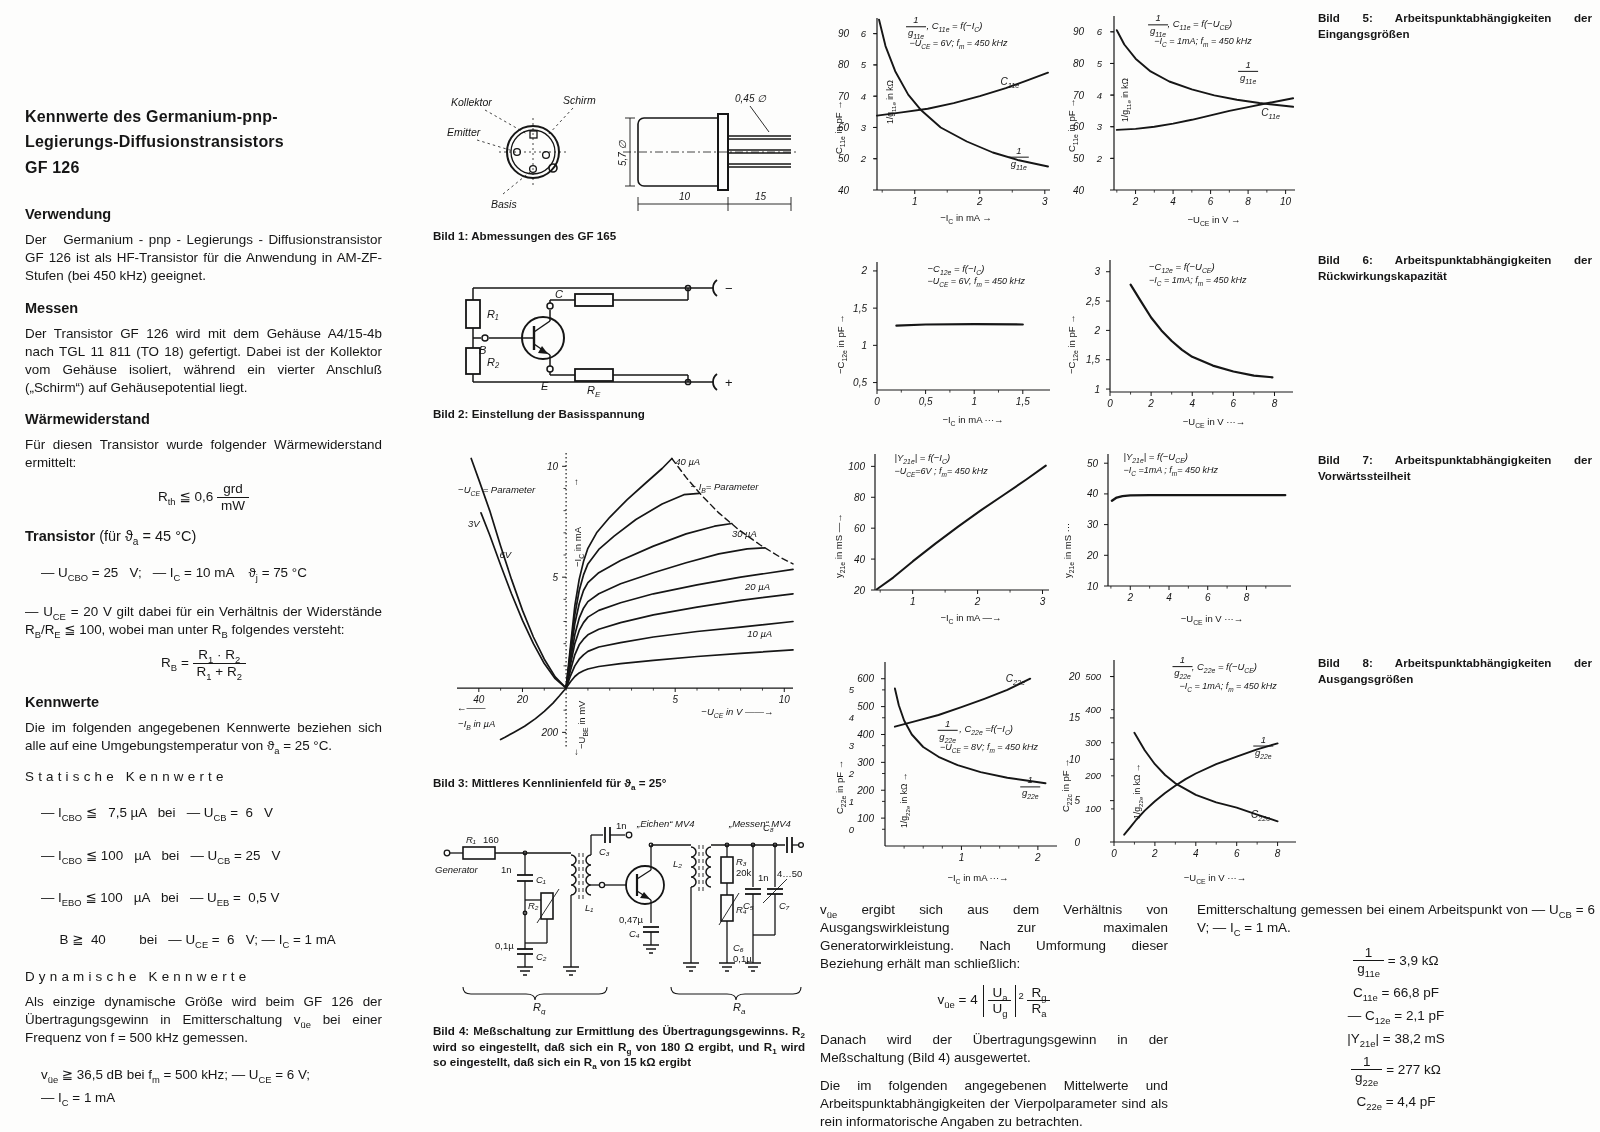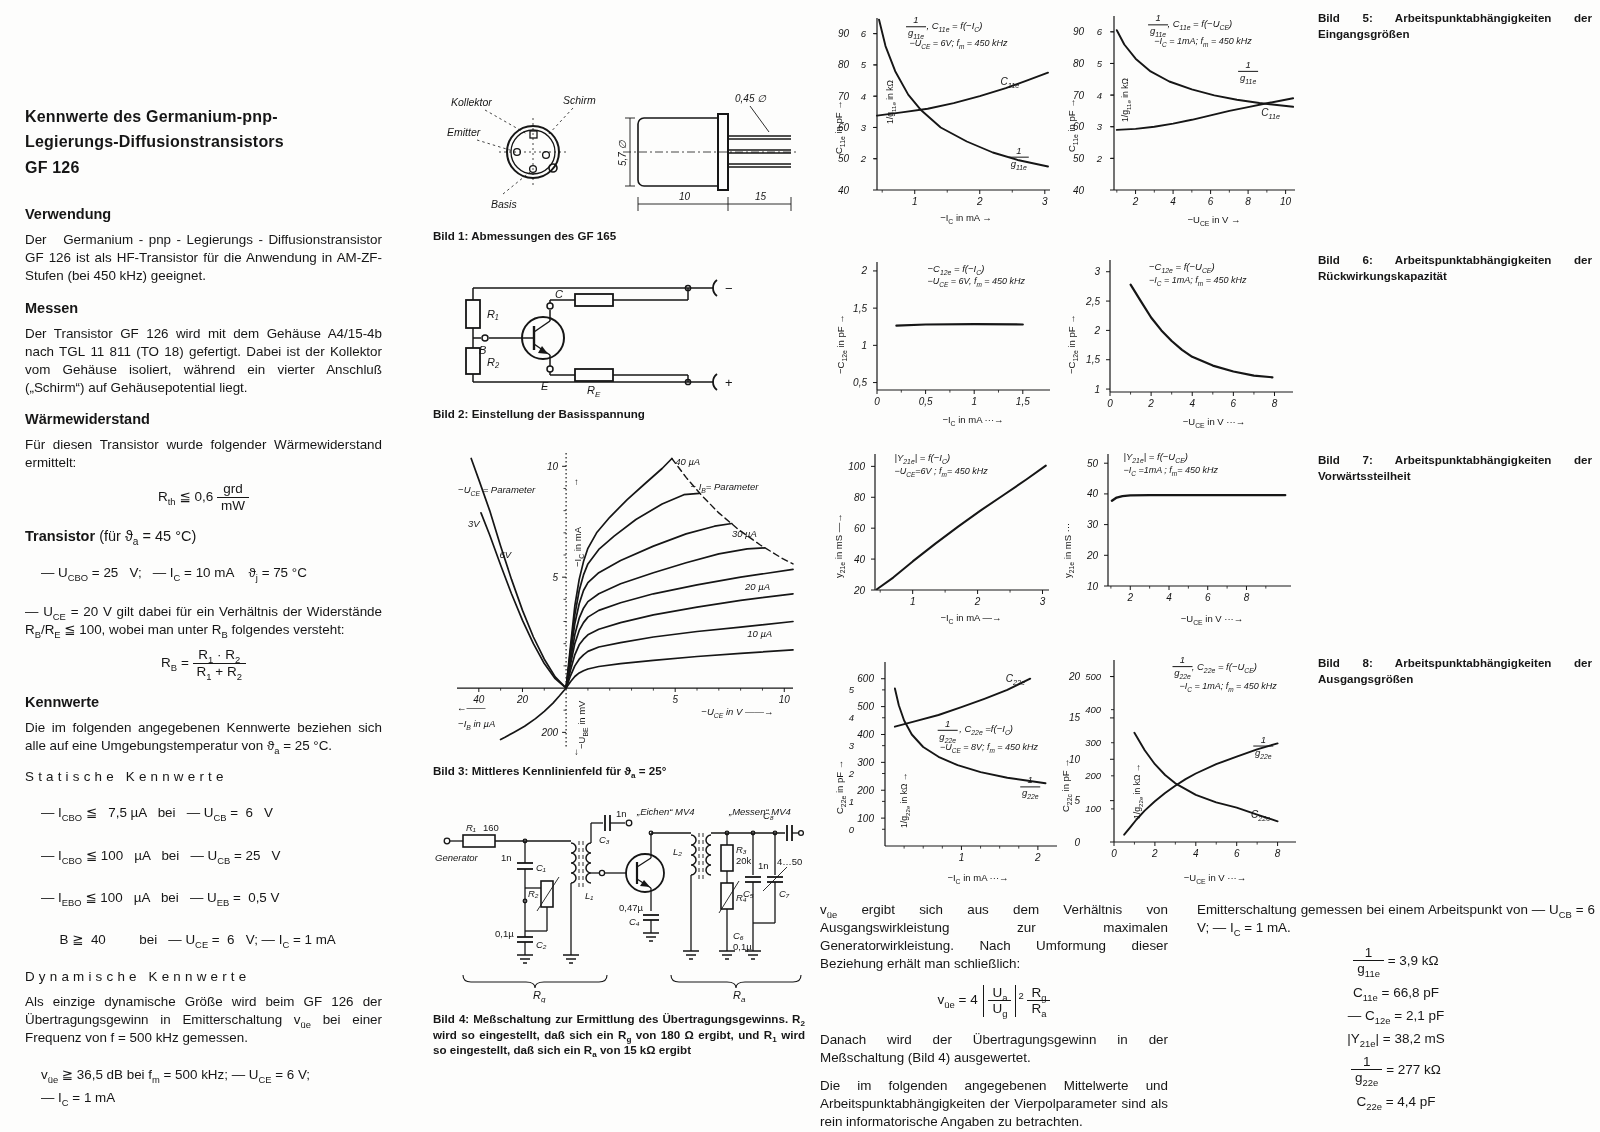--- a/index.html
+++ b/index.html
@@ -237,21 +237,21 @@
             <text x="34.90909090909091" y="80.27715355805242" text-anchor="start" font-size="9.5" font-style="italic">3V</text>
             <text x="66.54545454545455" y="111.31835205992508" text-anchor="start" font-size="9.5" font-style="italic">6V</text>
             <text x="148" y="120" text-anchor="start" font-size="9.5" transform="rotate(-90 148 120)">−I<tspan dy="3" font-size="72%">C</tspan><tspan dy="-3">  in mA</tspan></text>
             <text x="141" y="38" text-anchor="start" font-size="9.5">↑</text>
             <text x="268.3636363636364" y="267.63295880149815" text-anchor="start" font-size="9.5" font-style="italic">−U<tspan dy="3" font-size="72%">CE</tspan><tspan dy="-3">  in V  ——→</tspan></text>
             <text x="24" y="264.3071161048689" text-anchor="start" font-size="9.5">←——</text>
             <text x="25.090909090909086" y="279.82771535580525" text-anchor="start" font-size="9.5" font-style="italic">−I<tspan dy="3" font-size="72%">B</tspan><tspan dy="-3">  in µA</tspan></text>
             <text x="152" y="302" text-anchor="start" font-size="9.5" transform="rotate(-90 152 302)">−U<tspan dy="3" font-size="72%">BE</tspan><tspan dy="-3">  in mV</tspan></text>
             <text x="141" y="308" text-anchor="start" font-size="9.5">↓</text>
           </svg></div>
-      <div class="caption" style="margin-top:0">Bild 3: Mittleres Kennlinienfeld für ϑ<sub>a</sub> = 25°</div>
+      <div class="caption" style="margin-top:12px">Bild 3: Mittleres Kennlinienfeld für ϑ<sub>a</sub> = 25°</div>
     </div>
 
     <div class="figblock" style="margin-top:24px">
       <svg class="schem" width="372" height="200" viewBox="0 0 372 200">
         <g stroke-width="1.3">
           <circle cx="14" cy="38" r="2.8"></circle>
             <line x1="17" y1="38" x2="30" y2="38"></line>
           <rect x="30" y="32" width="32" height="12" stroke-width="1.6"></rect>
           <line x1="62" y1="38" x2="138" y2="38"></line>
             <circle cx="92" cy="38" r="1.8" fill="#161616"></circle>

